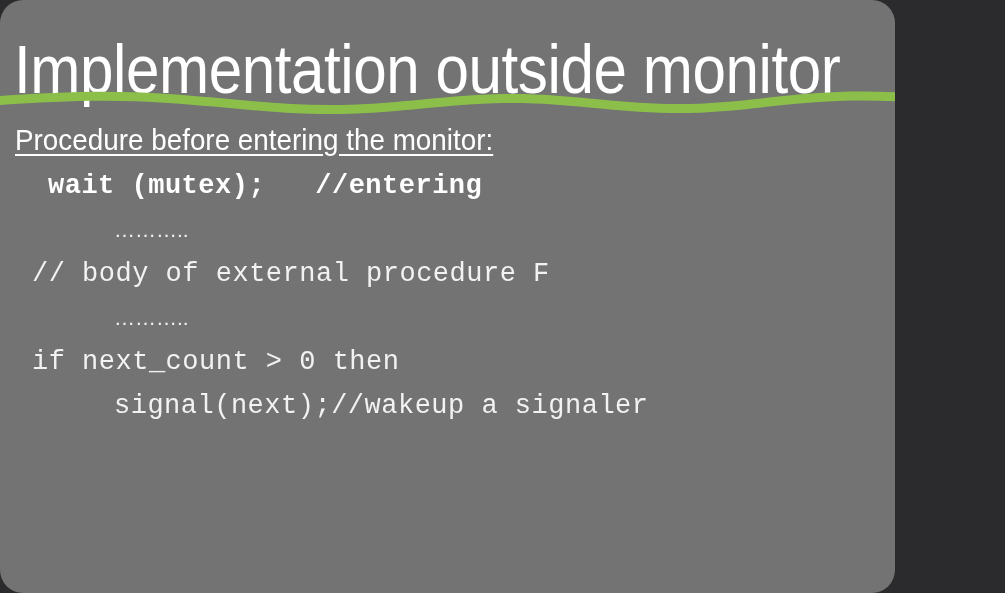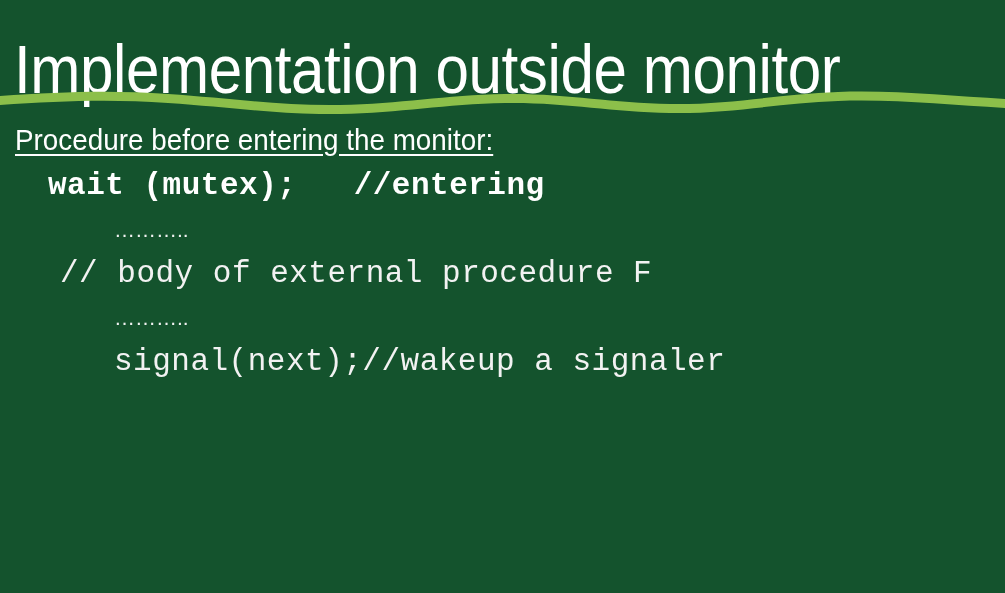--- a/index.html
+++ b/index.html
@@ -9,24 +9,25 @@
   body {
     width: 1005px;
     height: 593px;
     background: #2b2b2d;
     font-family: "Liberation Sans", sans-serif;
     overflow: hidden;
   }
 
   .slide {
     position: relative;
-    width: 1005px;
+    width: 895px;
     height: 593px;
-    background: #14532d;
+    background: #737373;
     overflow: hidden;
+    border-radius: 23px;
   }
 
   
   .slide-title {
     position: absolute;
     left: 14px;
     top: -18px;
     width: 990px;
     font-family: "Liberation Sans", sans-serif;
     font-size: 68px;
@@ -78,40 +79,40 @@
 
   .code-block {
     position: absolute;
     left: 0;
     top: 42px;
     width: 1005px;
   }
 
   .code-line {
     font-family: "Liberation Mono", "DejaVu Sans Mono", monospace;
-    font-size: 31px;
+    font-size: 27px;
     line-height: 44px;
     height: 44px;
     color: #f2f2f2;
     white-space: pre;
     letter-spacing: 0.5px;
   }
   .code-line.bold {
     font-weight: bold;
     color: #ffffff;
   }
   .code-line.dots {
     font-family: "Liberation Sans", sans-serif;
     font-size: 21px;
     letter-spacing: 0px;
     color: #f2f2f2;
   }
 
   
-  .ind-0 { padding-left: 60px; }
+  .ind-0 { padding-left: 32px; }
   .ind-1 { padding-left: 48px; }
   .ind-2 { padding-left: 114px; }
 </style>
 </head>
 <body>
 
 <div class="slide">
 
   <h1 class="slide-title">Implementation outside monitor</h1>
 
@@ -137,17 +138,18 @@
 
   <div class="body-area">
 
     <div class="subhead">Procedure before entering the monitor:</div>
 
     <div class="code-block">
       <div class="code-line bold ind-1">wait (mutex);   //entering</div>
       <div class="code-line dots ind-2">………..</div>
       <div class="code-line ind-0">// body of external procedure F</div>
       <div class="code-line dots ind-2">………..</div>
+      <div class="code-line ind-0">if next_count &gt; 0 then</div>
       <div class="code-line ind-2">signal(next);//wakeup a signaler</div>
     </div>
 
   </div>
 </div>
 
 </body></html>

